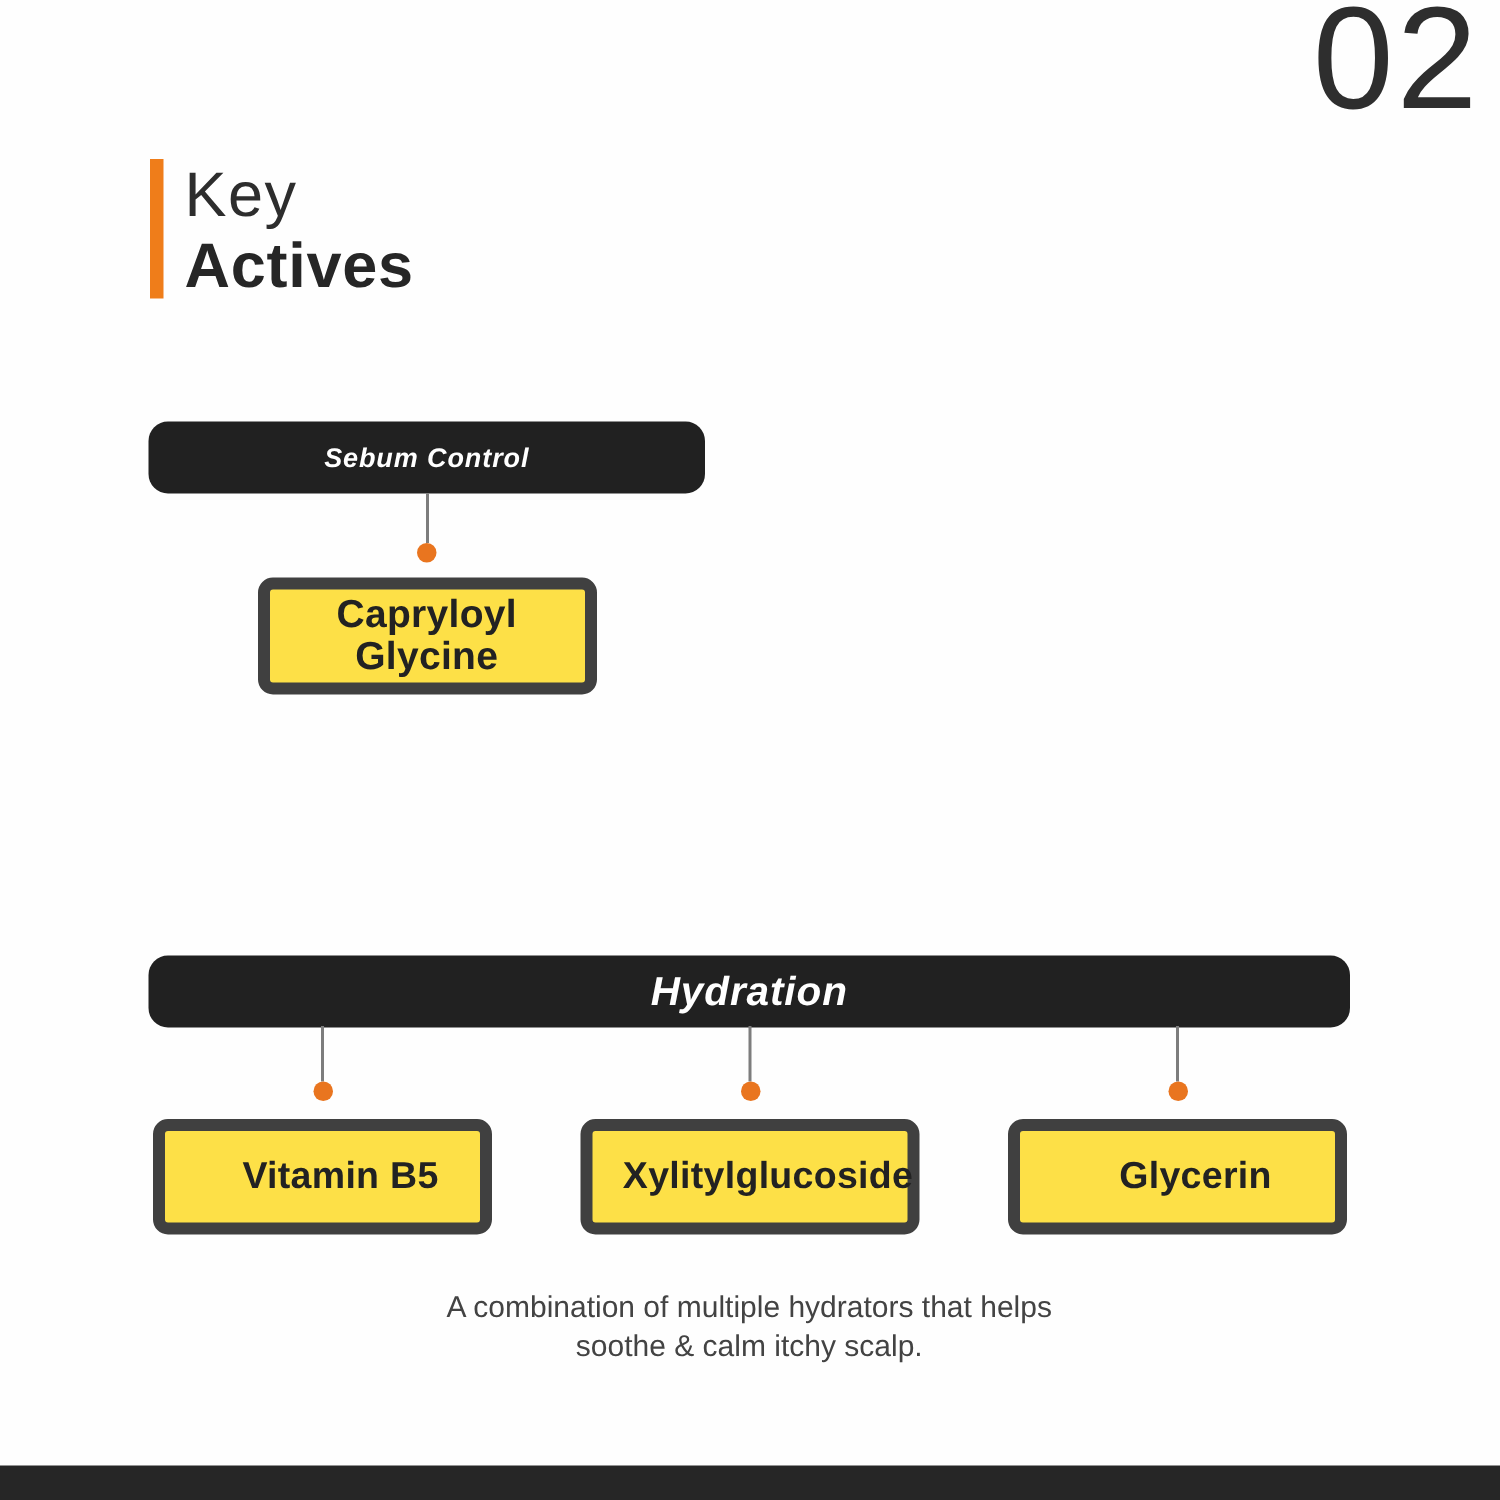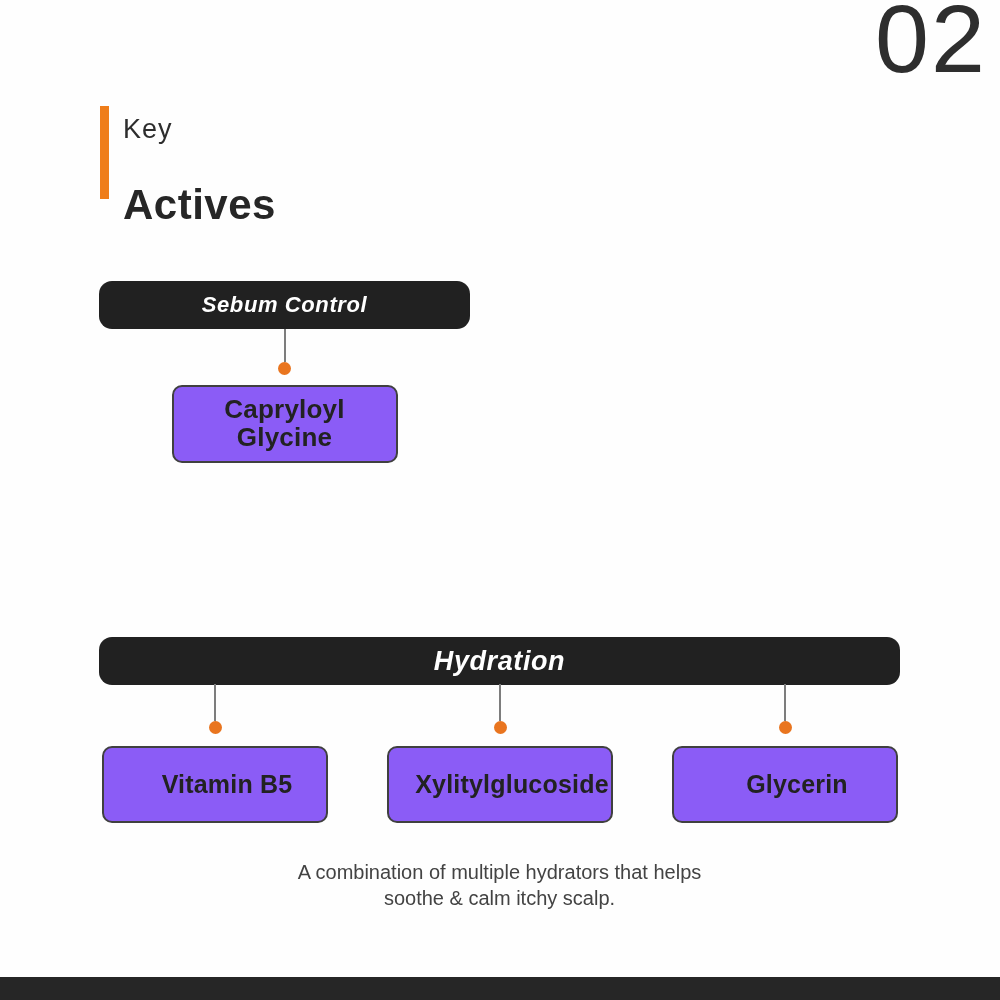--- a/index.html
+++ b/index.html
@@ -33,73 +33,72 @@
     display: flex;
     align-items: stretch;
   }
   .accent-bar {
     width: 9px;
     height: 93px;
     background: #ef7d1a;
     margin-right: 14px;
   }
   .title-light {
-    font-size: 27px;
+    font-size: 42px;
     font-weight: 300;
     color: #2d2d2d;
     line-height: 47px;
     letter-spacing: 1px;
   }
   .title-bold {
     font-size: 42px;
     font-weight: 800;
     color: #262626;
     line-height: 47px;
     letter-spacing: 0.5px;
-    margin-top: 28px;
   }
 
   
   .group-col {
     position: absolute;
     display: flex;
     flex-direction: column;
     align-items: center;
   }
   .header-pill {
     width: 100%;
     height: 48px;
     background: #212121;
     border-radius: 13px;
     display: flex;
     align-items: center;
     justify-content: center;
     color: #ffffff;
-    font-size: 22px;
+    font-size: 18px;
     font-weight: 700;
     font-style: italic;
     letter-spacing: 0.6px;
   }
   .connector-line {
     width: 2px;
     height: 33px;
     background: #7d7d7d;
   }
   .connector-dot {
     width: 13px;
     height: 13px;
     border-radius: 50%;
     background: #e9751f;
   }
   .ingredient-card {
     margin-top: 10px;
     width: 226px;
     height: 78px;
-    background: #8b5cf6;
-    border: 2px solid #404040;
+    background: #fde047;
+    border: 8px solid #404040;
     border-radius: 10px;
     display: flex;
     align-items: center;
     justify-content: center;
     text-align: center;
     font-size: 26px;
     font-weight: 700;
     color: #222222;
     line-height: 1.07;
     white-space: pre-line;

